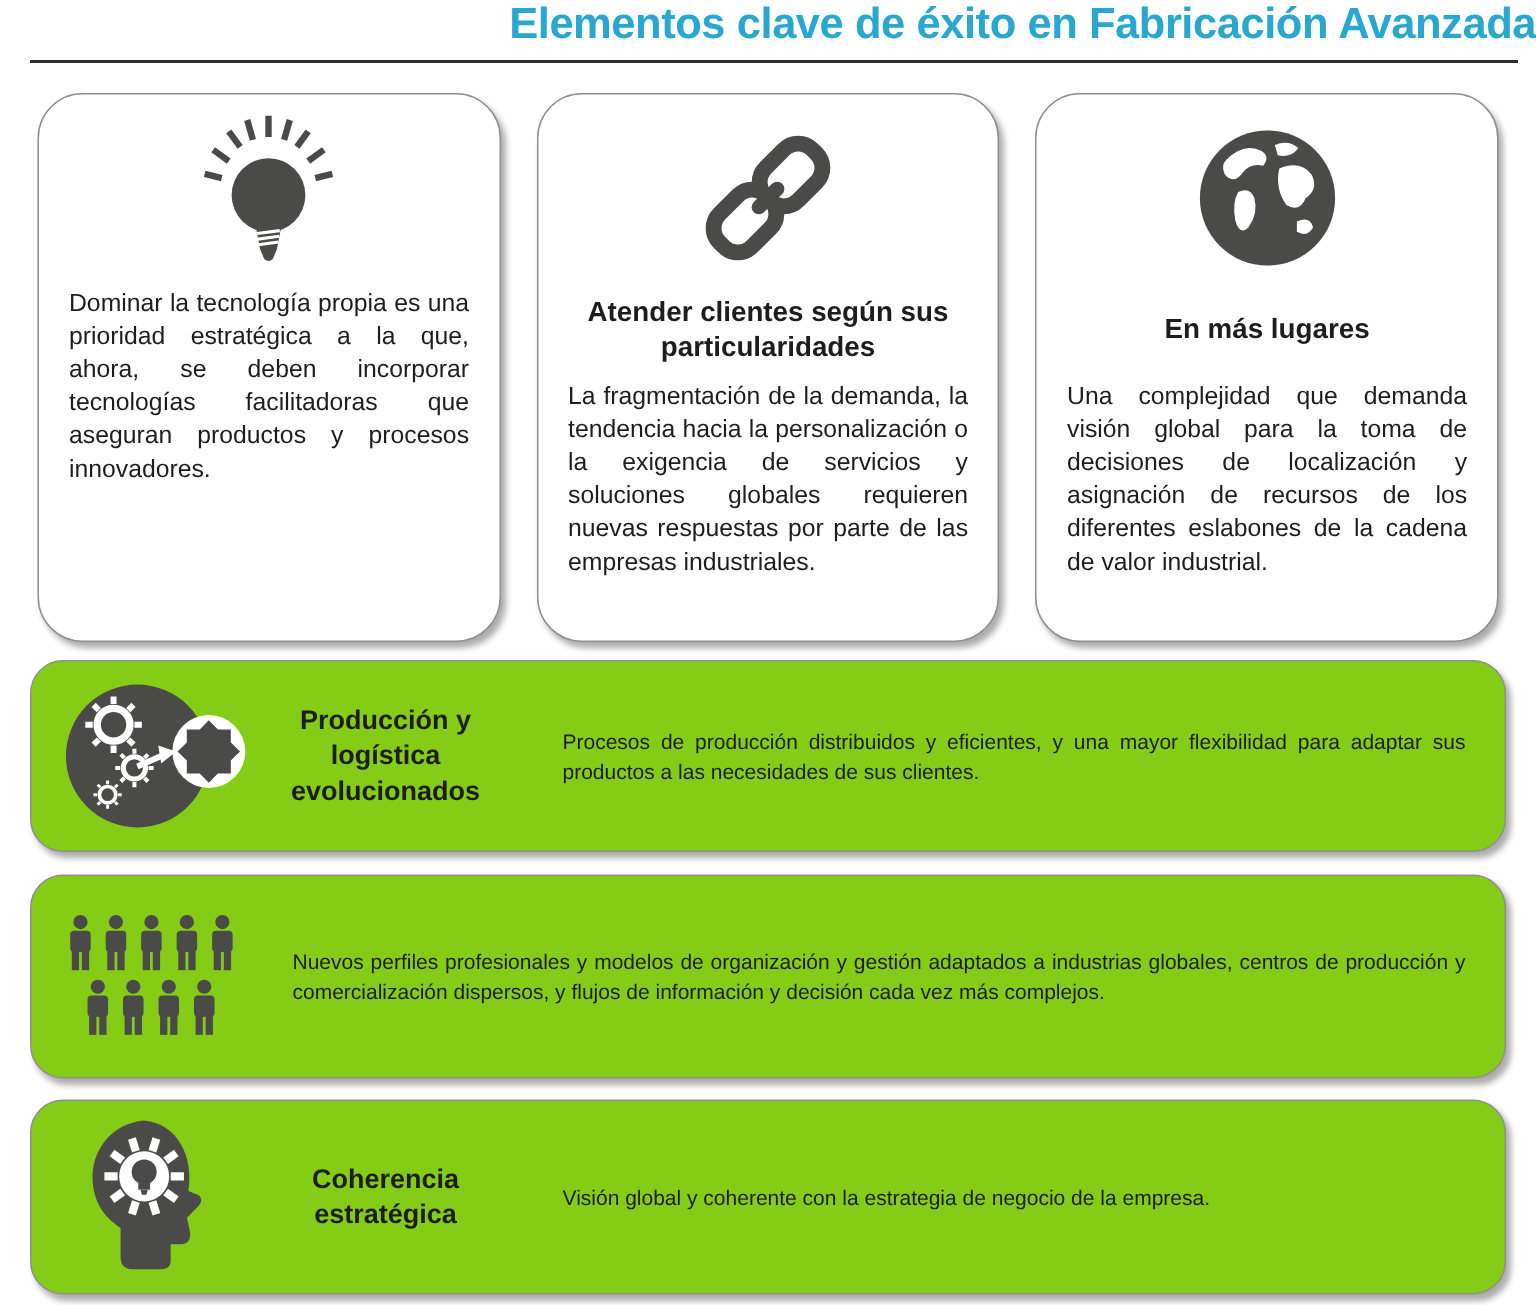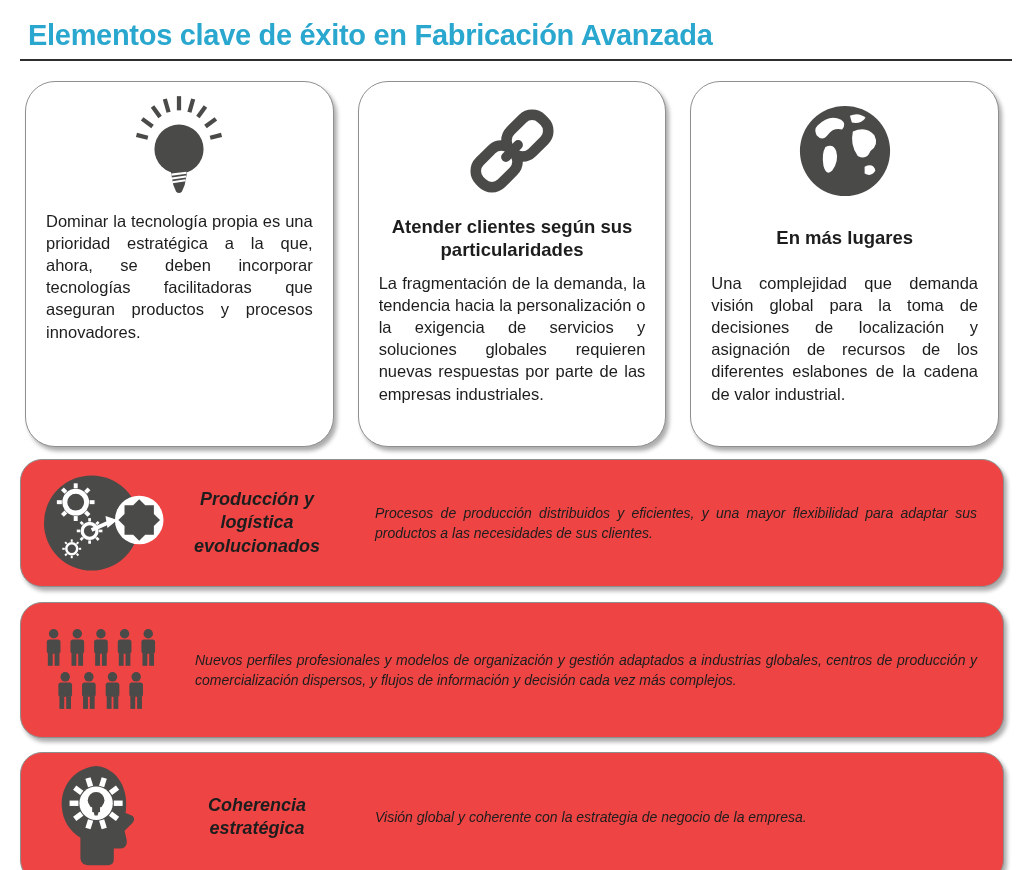--- a/index.html
+++ b/index.html
@@ -3,33 +3,33 @@
 <meta charset="utf-8">
 <style>
   :root{
     --accent:#29A7CE; --rule:#2E2E2E; --icon:#4A4A48;
     --text:#1D1D1D; --border:#8F8F8F;
   }
   *{box-sizing:border-box;}
   html,body{margin:0;padding:0;width:1024px;height:870px;background:#fff;
     font-family:"Liberation Sans",sans-serif;color:var(--text);overflow:hidden;}
   .page-title{color:var(--accent);font-size:29px;font-weight:bold;
-    margin:19px 0 0 28px;letter-spacing:-0.3px;}
+    margin:0 0 0 28px;letter-spacing:-0.3px;text-align:right;}
   .title-rule{height:0;border-top:2.5px solid var(--rule);margin:7px 12px 0 20px;}
   .cards{display:flex;gap:24px;margin:20px 25px 0 25px;}
   .card{flex:1;height:366px;background:#fff;border:1.5px solid var(--border);
     border-radius:30px;box-shadow:3px 4px 4px rgba(0,0,0,0.33);
     padding:10px 20px 0 20px;}
   .card-icon{height:118px;display:flex;align-items:center;justify-content:center;}
   .card-heading{font-size:18.5px;font-weight:bold;text-align:center;line-height:1.25;
     margin:4px 0 10px 0;min-height:48px;display:flex;align-items:center;justify-content:center;}
   .card-body{font-size:16.5px;line-height:1.34;text-align:justify;margin:0;}
-  .band{margin:0 20px;background:#ef4444;border:1.5px solid var(--border);
+  .band{margin:0 20px;background:#84cc16;border:1.5px solid var(--border);
     border-radius:22px;box-shadow:3px 4px 4px rgba(0,0,0,0.33);
-    display:flex;align-items:center;padding:8px 26px 8px 16px;font-style:italic;}
+    display:flex;align-items:center;padding:8px 26px 8px 16px;}
   .band-produccion{height:128px;margin-top:12px;}
   .band-perfiles{height:136px;margin-top:15px;}
   .band-coherencia{height:130px;margin-top:14px;}
   .band-icon{width:130px;flex:none;display:flex;align-items:center;justify-content:center;}
   .band-heading{width:180px;flex:none;text-align:center;font-size:18px;font-weight:bold;
     line-height:1.3;margin:0;}
   .band-body{flex:1;margin:0 0 0 28px;text-align:justify;font-size:14px;line-height:1.45;}
   svg{display:block;}
 </style>
 </head>

